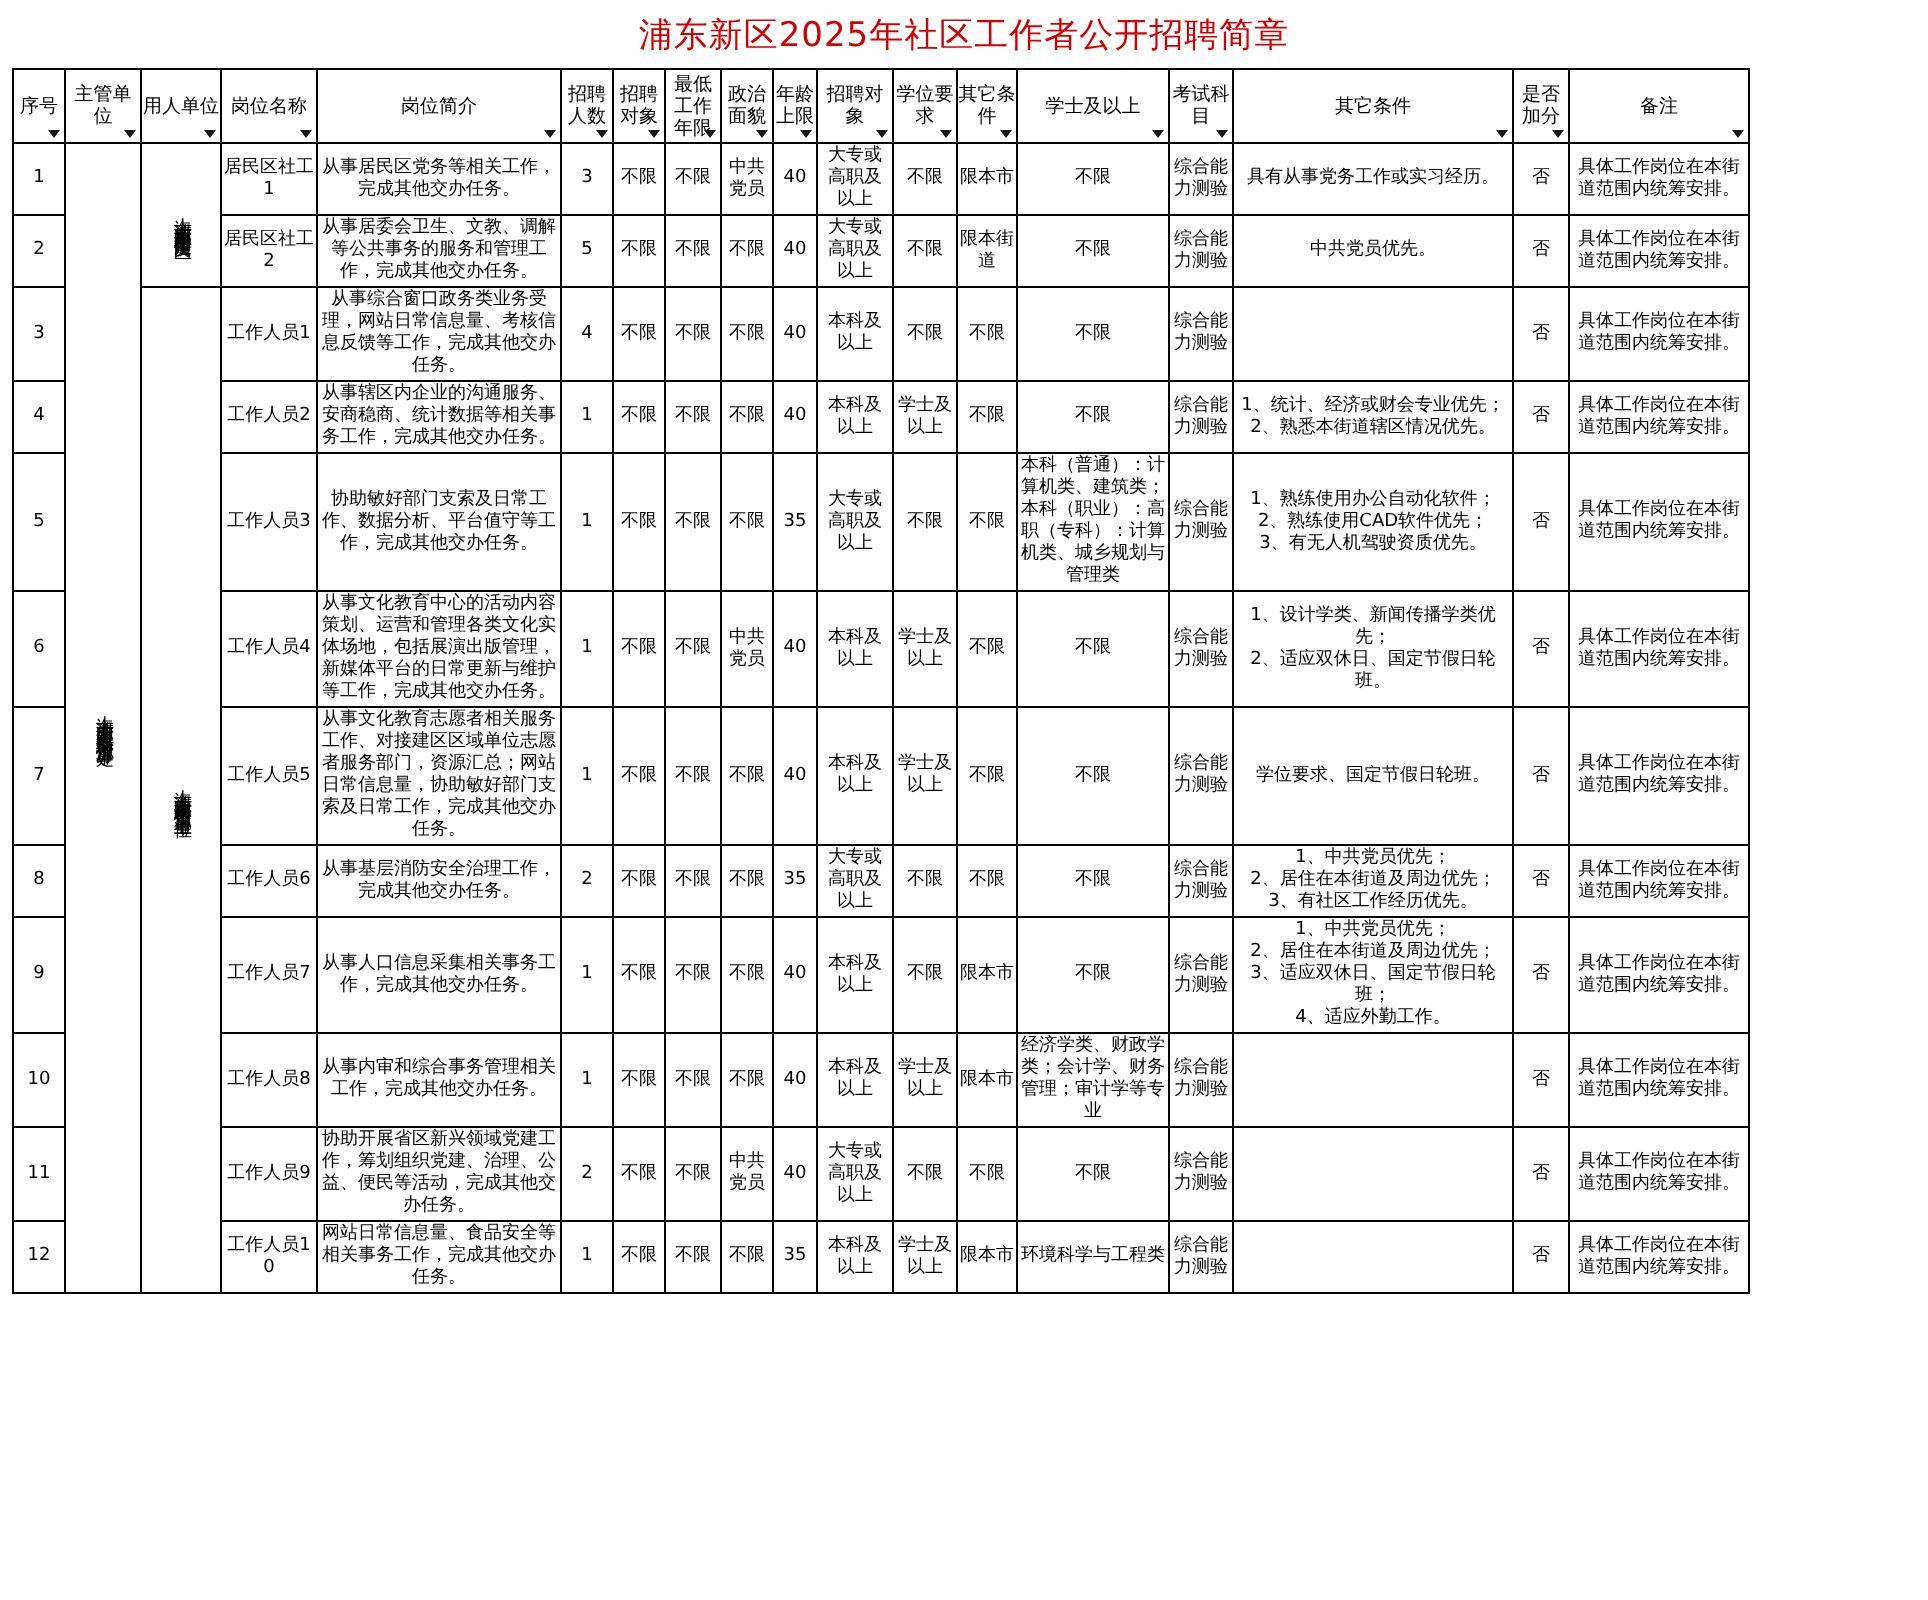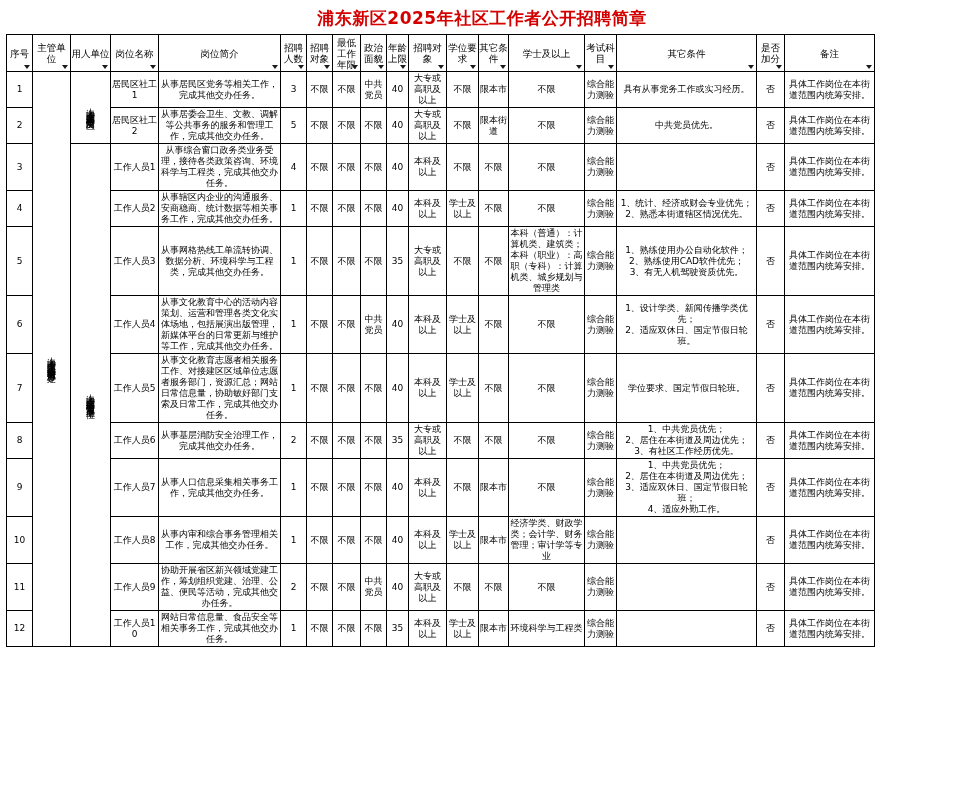--- a/index.html
+++ b/index.html
@@ -17,21 +17,21 @@
   #page {
     width: 964px;
     height: 800px;
     position: relative;
     box-sizing: border-box;
     padding: 4px 6px 0 6px;
   }
   #doc-title {
     text-align: center;
     color: #d40000;
-    font-weight: bold;
+    font-weight: normal;
     font-size: 17px;
     letter-spacing: 0.5px;
     line-height: 24px;
     margin: 2px 0 4px 0;
     font-family: "DejaVu Sans", "Liberation Sans", sans-serif;
   }
   table.main {
     border-collapse: collapse;
     table-layout: fixed;
     width: 808px;
@@ -251,21 +251,21 @@
           <td class="left">具体工作岗位在本街道范围内统筹安排。</td>
         </tr>
         <tr>
           <td>3</td>
           <td rowspan="10" class="vcell">
             <div class="vwrap">
               <span class="vert">上海市浦东新区塘桥街道下属事业单位</span>
             </div>
           </td>
           <td>工作人员1</td>
-          <td class="left">从事综合窗口政务类业务受理，接待各类政策咨询、环境科学与工程类，完成其他交办任务。</td>
+          <td class="left">从事综合窗口政务类业务受理，网站日常信息量、考核信息反馈等工作，完成其他交办任务。</td>
           <td>4</td>
           <td>不限</td>
           <td>不限</td>
           <td>不限</td>
           <td>40</td>
           <td>本科及以上</td>
           <td>不限</td>
           <td>不限</td>
           <td>不限</td>
           <td>综合能力测验</td>
@@ -287,21 +287,21 @@
           <td>不限</td>
           <td>不限</td>
           <td>综合能力测验</td>
           <td class="left">1、统计、经济或财会专业优先；<br>2、熟悉本街道辖区情况优先。</td>
           <td>否</td>
           <td class="left">具体工作岗位在本街道范围内统筹安排。</td>
         </tr>
         <tr>
           <td>5</td>
           <td>工作人员3</td>
-          <td class="left">从事网格热线工单流转协调、数据分析、环境科学与工程类，完成其他交办任务。</td>
+          <td class="left">协助敏好部门支索及日常工作、数据分析、平台值守等工作，完成其他交办任务。</td>
           <td>1</td>
           <td>不限</td>
           <td>不限</td>
           <td>不限</td>
           <td>35</td>
           <td>大专或高职及以上</td>
           <td>不限</td>
           <td>不限</td>
           <td>本科（普通）：计算机类、建筑类；<br>本科（职业）：高职（专科）：计算机类、城乡规划与管理类</td>
           <td>综合能力测验</td>

